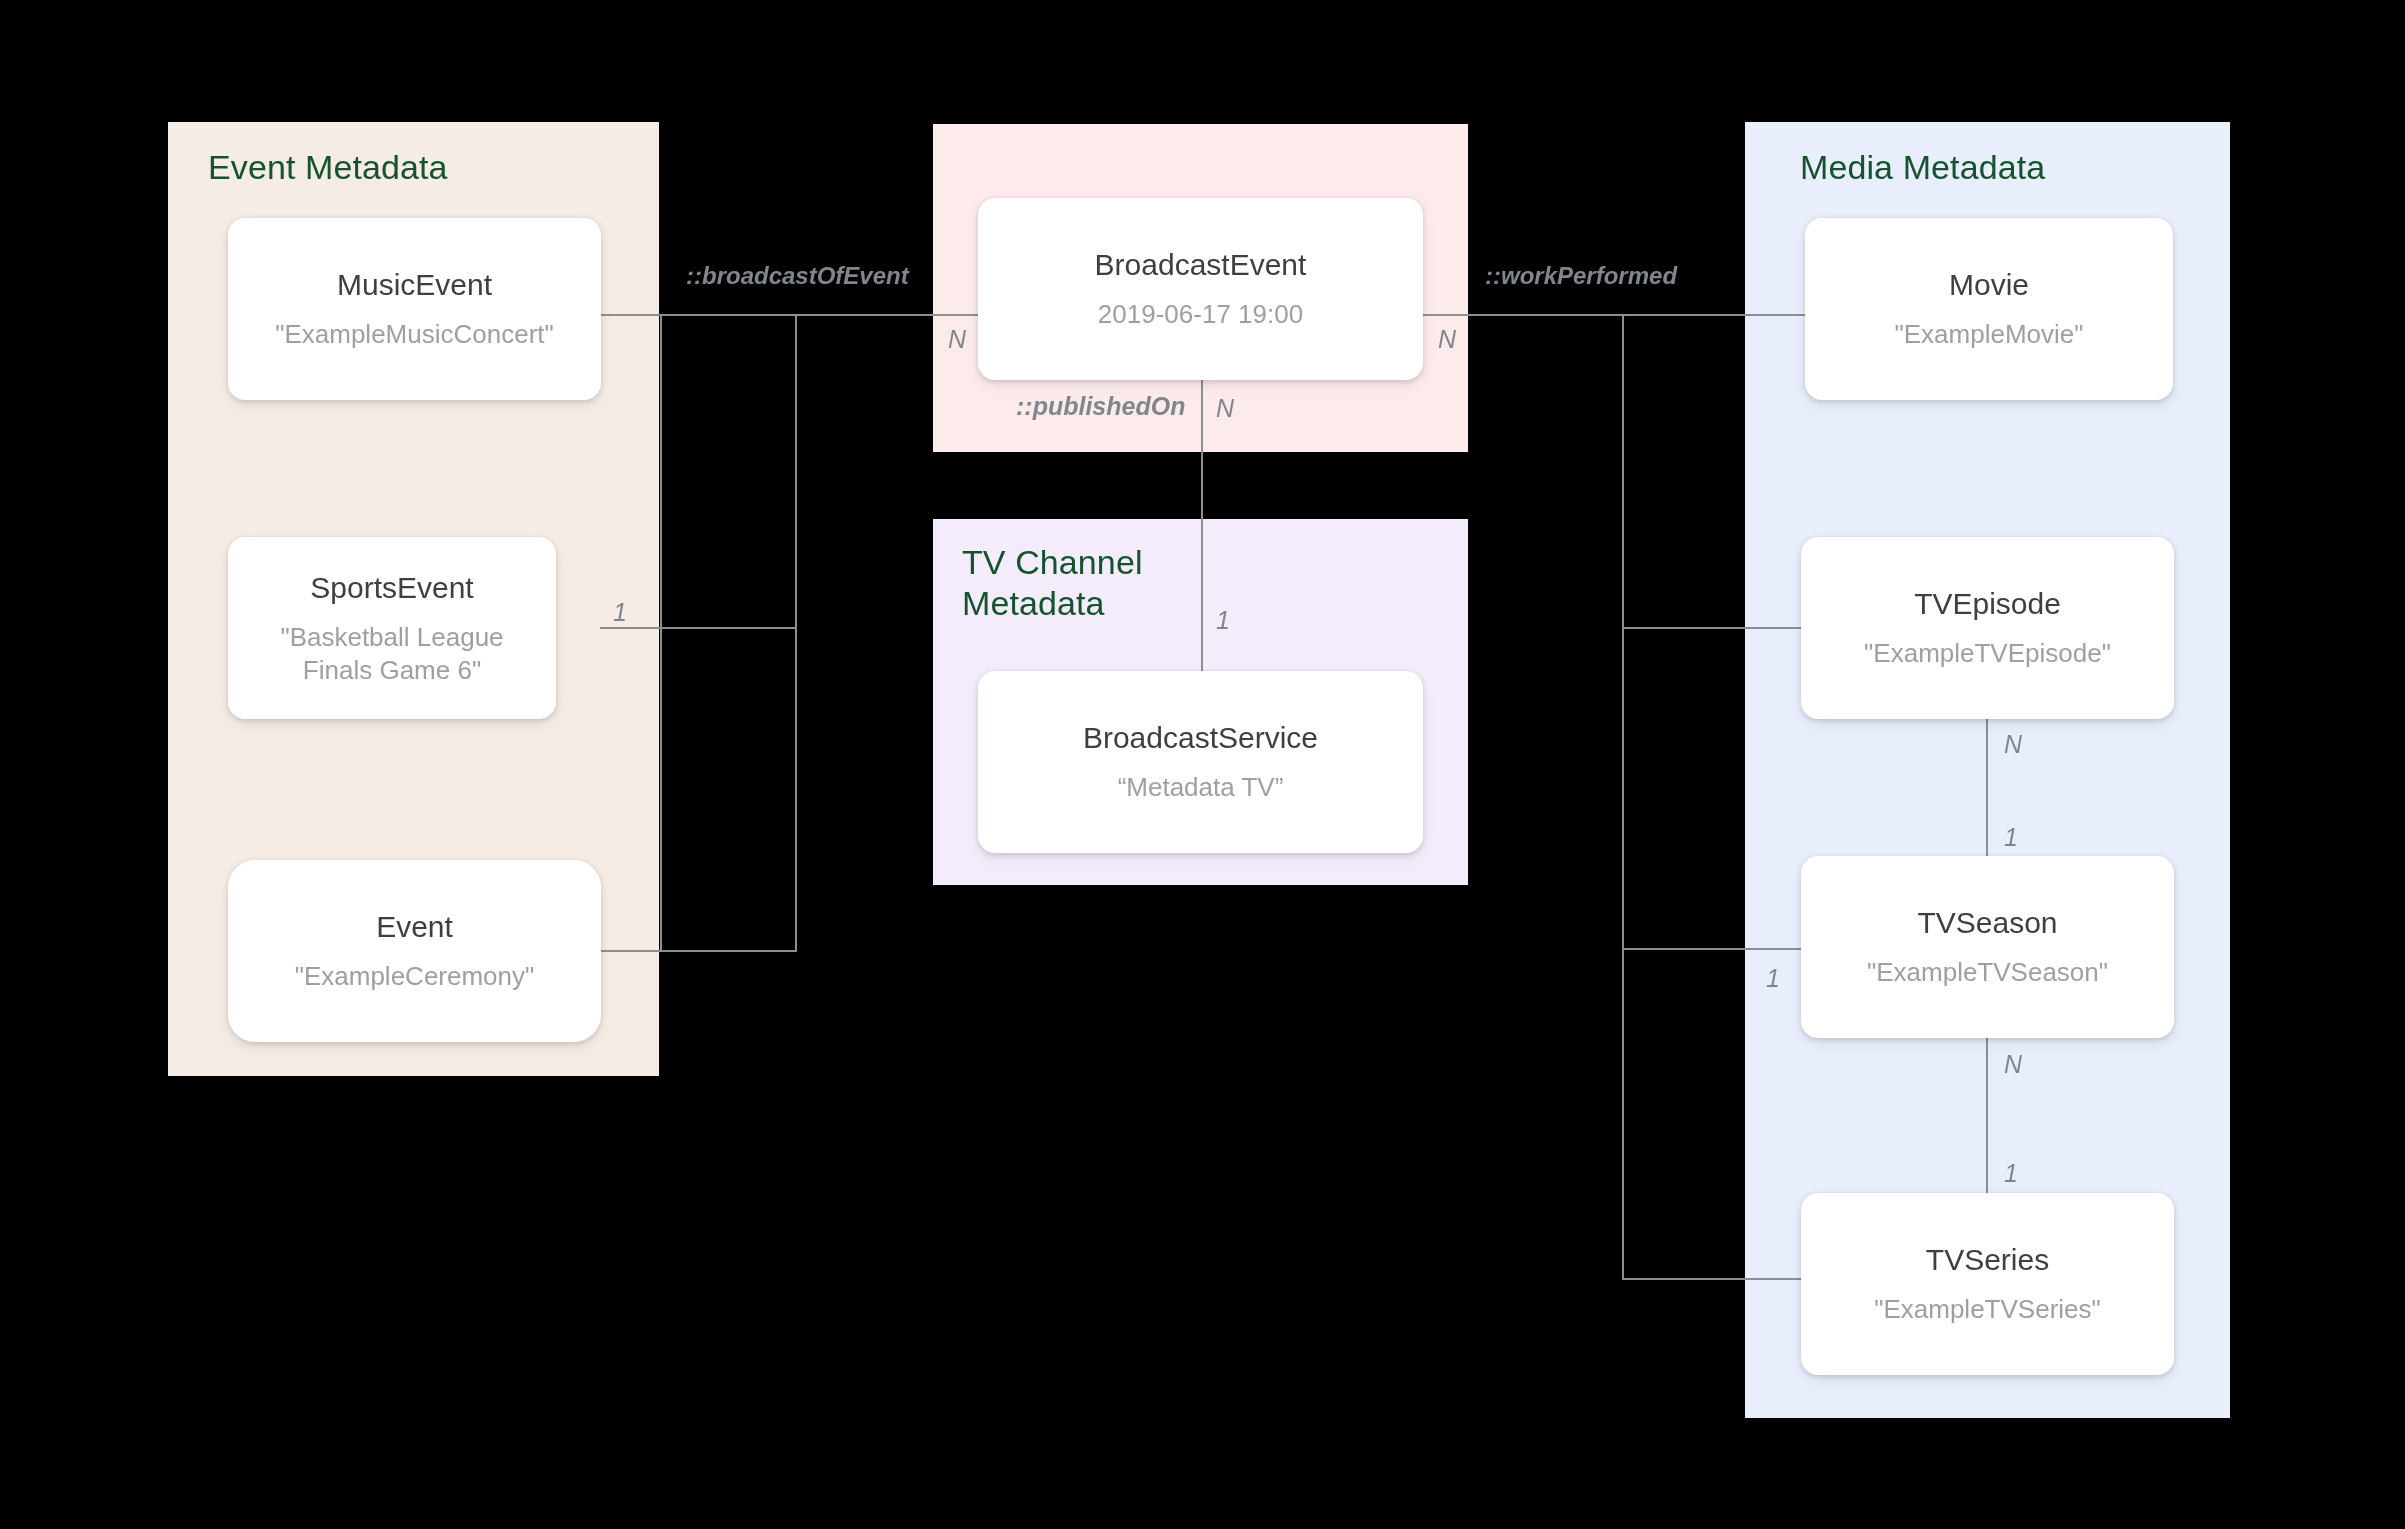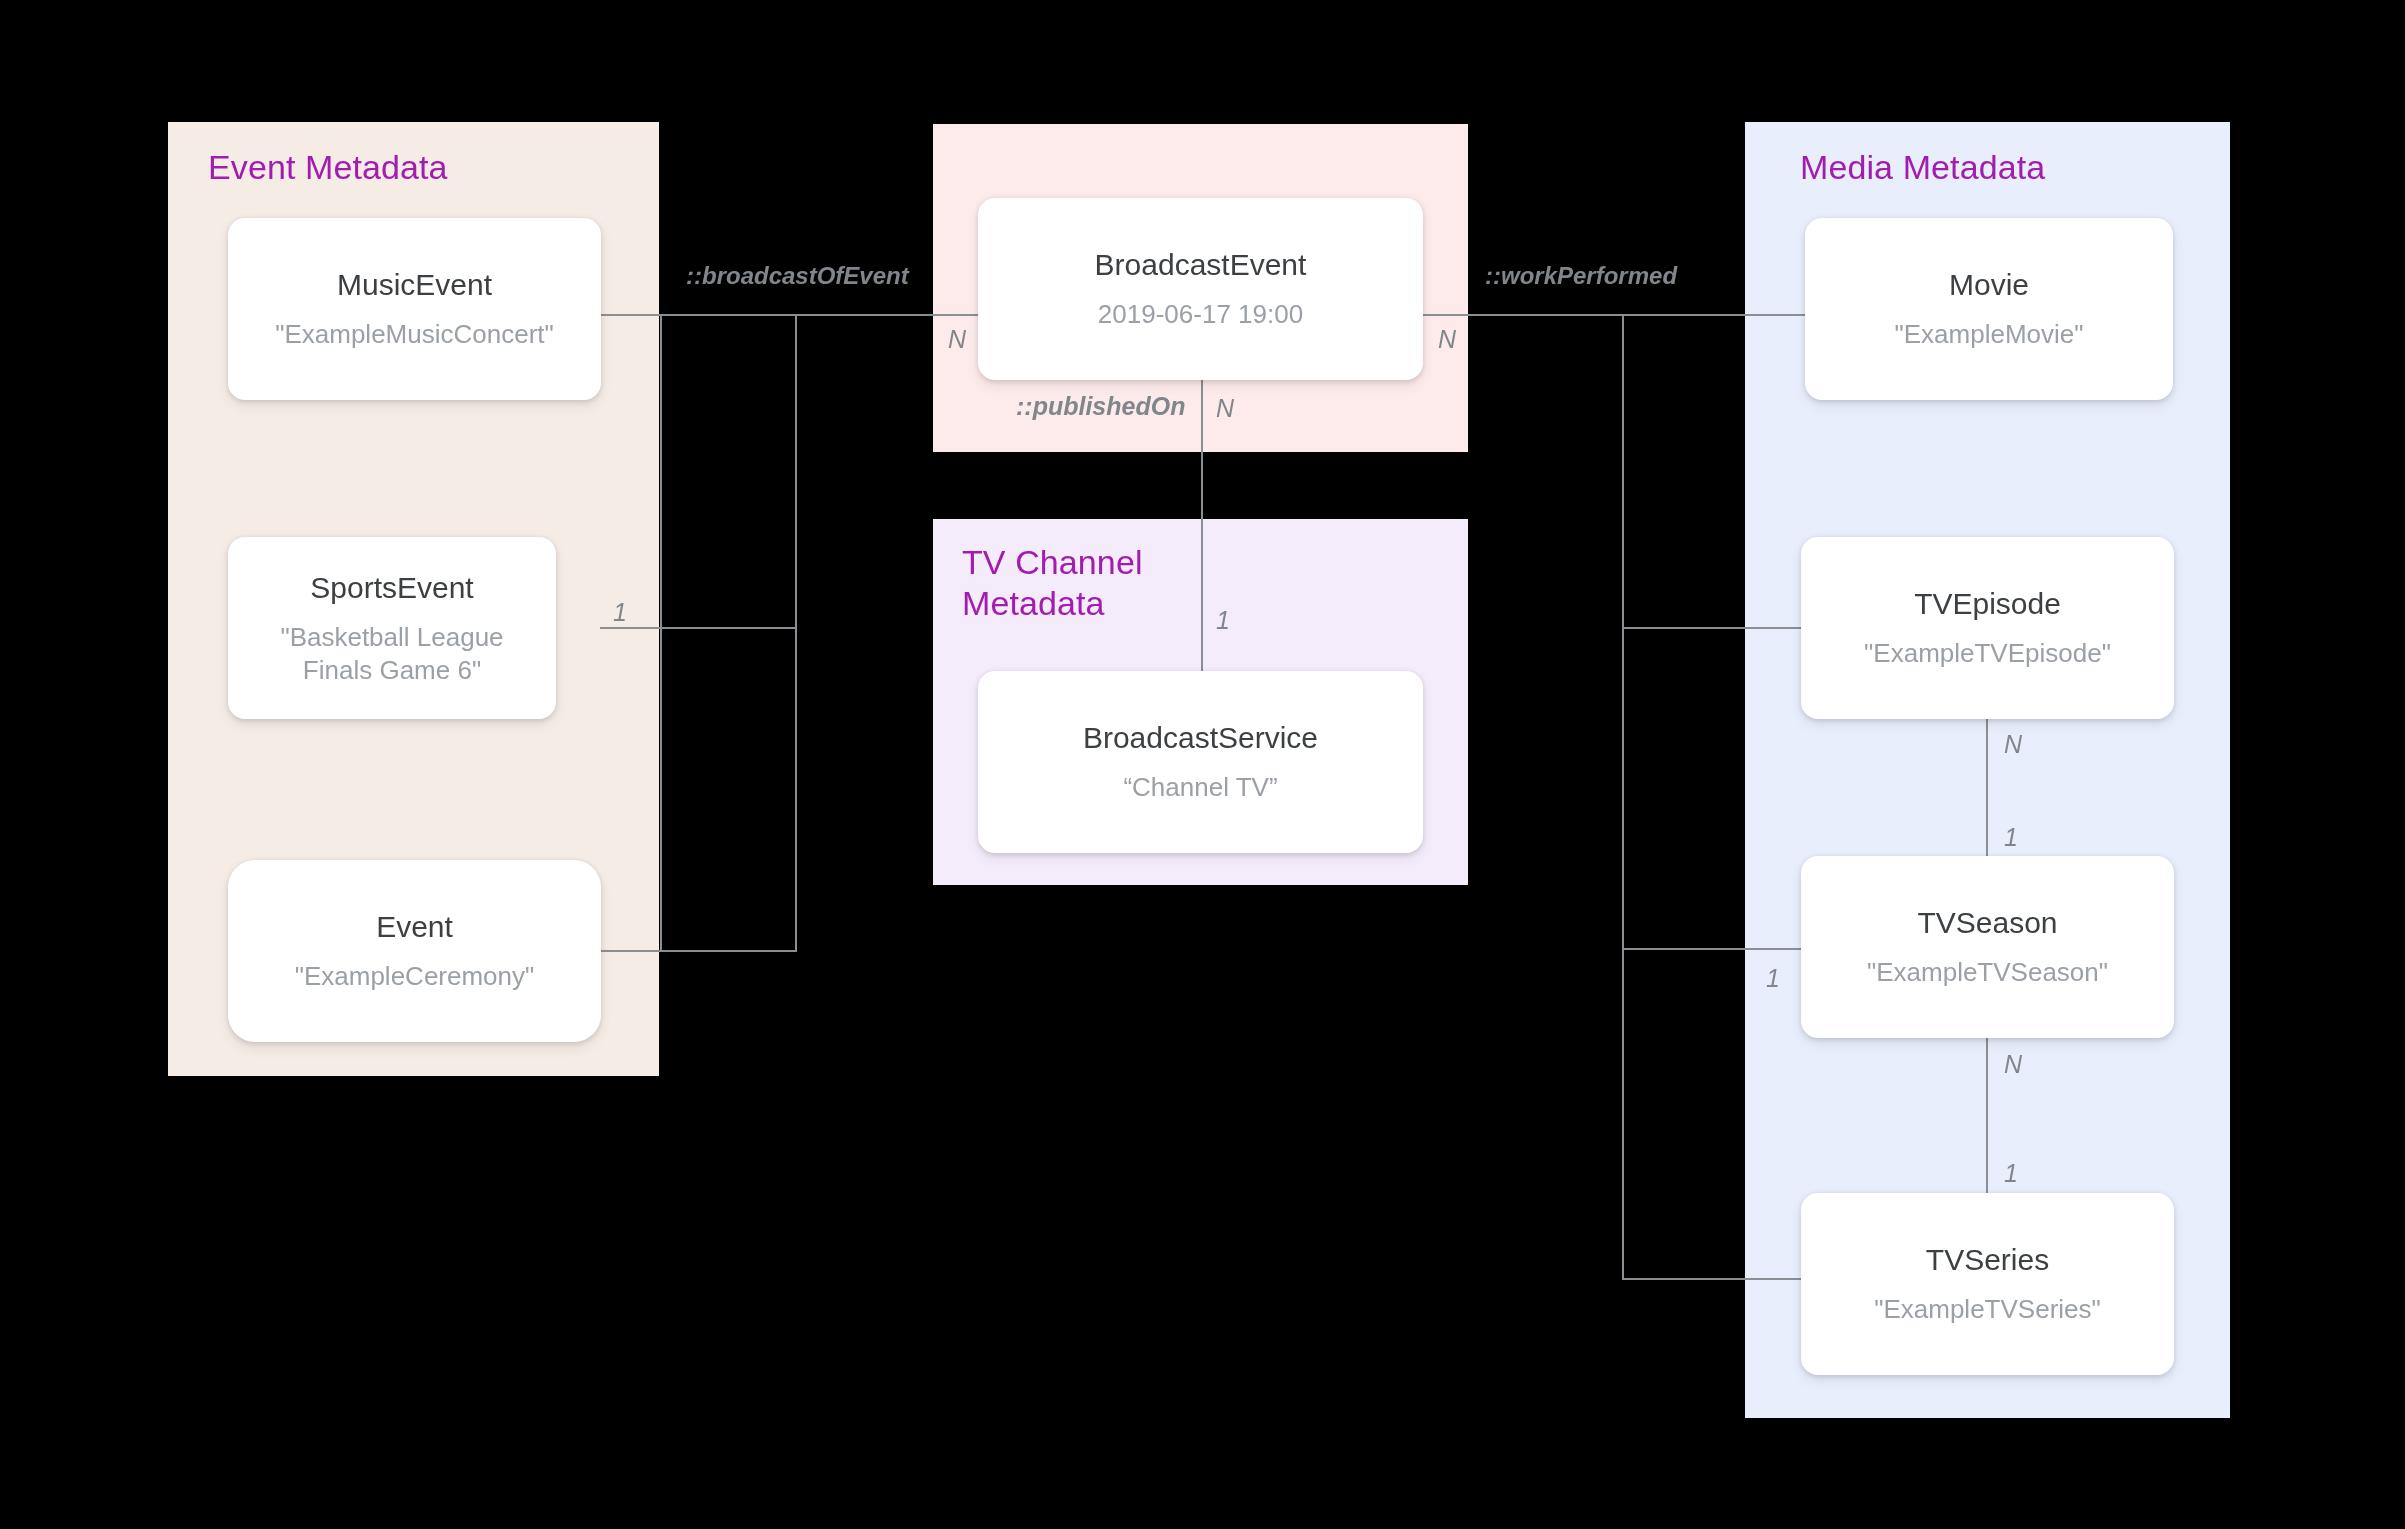--- a/index.html
+++ b/index.html
@@ -16,21 +16,21 @@
     font-family: "Liberation Sans", sans-serif;
   }
 
   
   .group {
     position: absolute;
     box-sizing: border-box;
   }
   .group-title {
     position: absolute;
-    color: #a21caf;
+    color: #14532d;
     font-size: 34px;
     font-weight: 400;
     line-height: 1.22;
     letter-spacing: 0.1px;
     white-space: pre-line;
   }
 
   #group-event      { left: 168px; top: 122px;  width: 491px;  height: 954px;  background: #f6ece6; }
   #group-broadcast  { left: 933px; top: 124px;  width: 535px;  height: 328px;  background: #fdeaea; }
   #group-tvchannel  { left: 933px; top: 519px;  width: 535px;  height: 366px;  background: #f4ecfb; }
@@ -192,21 +192,21 @@
     <div class="card-sub">"ExampleCeremony"</div>
   </div>
 
   <div class="card" id="card-broadcastevent">
     <div class="card-title">BroadcastEvent</div>
     <div class="card-sub">2019-06-17 19:00</div>
   </div>
 
   <div class="card" id="card-broadcastsvc">
     <div class="card-title">BroadcastService</div>
-    <div class="card-sub">“Channel TV”</div>
+    <div class="card-sub">“Metadata TV”</div>
   </div>
 
   <div class="card" id="card-movie">
     <div class="card-title">Movie</div>
     <div class="card-sub">"ExampleMovie"</div>
   </div>
 
   <div class="card" id="card-tvepisode">
     <div class="card-title">TVEpisode</div>
     <div class="card-sub">"ExampleTVEpisode"</div>

